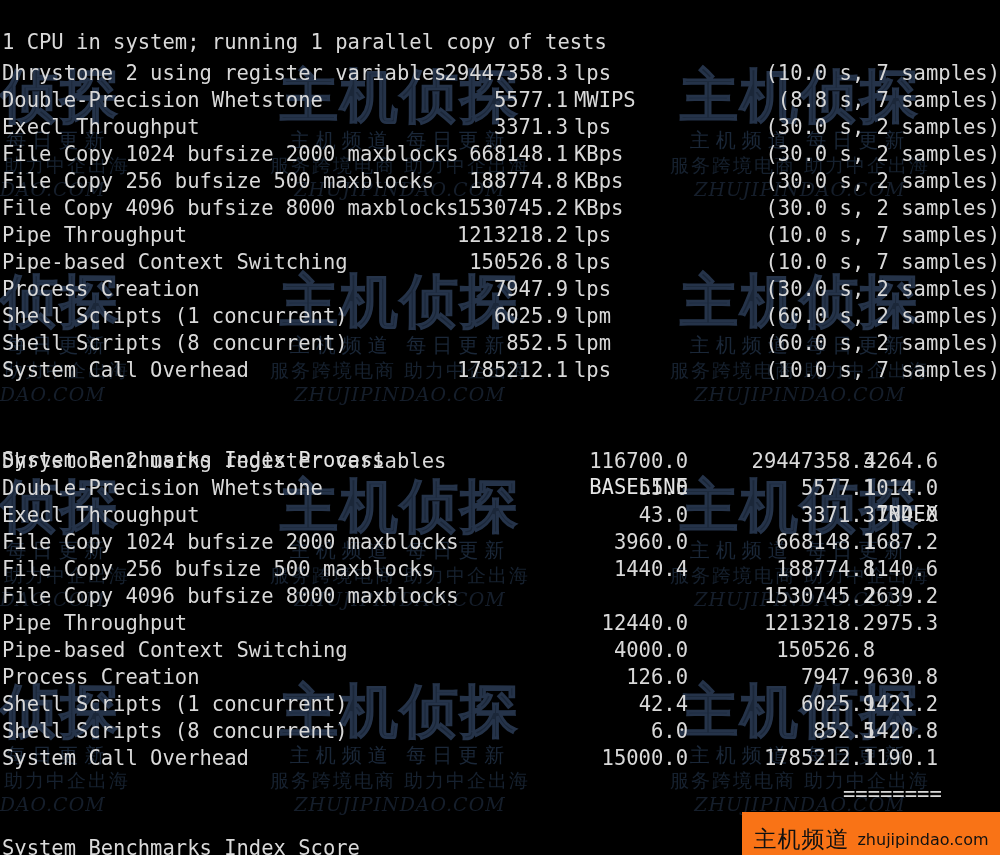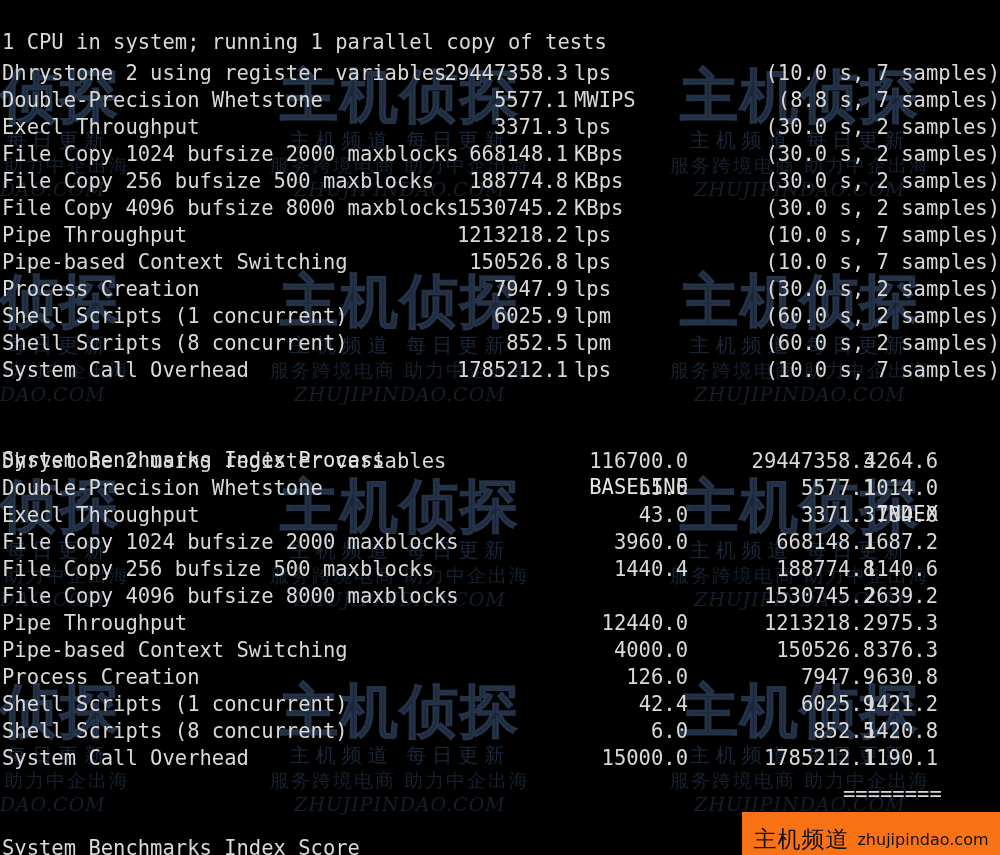--- a/index.html
+++ b/index.html
@@ -254,21 +254,21 @@
     </div>
 
     <div id="index-block">
         <div class="line" style="top: 448px;"><span class="lbl">Dhrystone 2 using register variables</span><span class="num col-baseline">116700.0</span><span class="num col-result">29447358.3</span><span class="num col-index">4264.6</span></div>
         <div class="line" style="top: 475px;"><span class="lbl">Double-Precision Whetstone</span><span class="num col-baseline">55.0</span><span class="num col-result">5577.1</span><span class="num col-index">1014.0</span></div>
         <div class="line" style="top: 502px;"><span class="lbl">Execl Throughput</span><span class="num col-baseline">43.0</span><span class="num col-result">3371.3</span><span class="num col-index">784.0</span></div>
         <div class="line" style="top: 529px;"><span class="lbl">File Copy 1024 bufsize 2000 maxblocks</span><span class="num col-baseline">3960.0</span><span class="num col-result">668148.1</span><span class="num col-index">1687.2</span></div>
         <div class="line" style="top: 556px;"><span class="lbl">File Copy 256 bufsize 500 maxblocks</span><span class="num col-baseline">1440.4</span><span class="num col-result">188774.8</span><span class="num col-index">1140.6</span></div>
         <div class="line" style="top: 583px;"><span class="lbl">File Copy 4096 bufsize 8000 maxblocks</span><span class="num col-result">1530745.2</span><span class="num col-index">2639.2</span></div>
         <div class="line" style="top: 610px;"><span class="lbl">Pipe Throughput</span><span class="num col-baseline">12440.0</span><span class="num col-result">1213218.2</span><span class="num col-index">975.3</span></div>
-        <div class="line" style="top: 637px;"><span class="lbl">Pipe-based Context Switching</span><span class="num col-baseline">4000.0</span><span class="num col-result">150526.8</span><span class="num col-index">376.3</span></div>
+        <div class="line" style="top: 637px;"><span class="lbl">Pipe-based Context Switching</span><span class="num col-baseline">4000.0</span><span class="num col-result">150526.8</span></div>
         <div class="line" style="top: 664px;"><span class="lbl">Process Creation</span><span class="num col-baseline">126.0</span><span class="num col-result">7947.9</span><span class="num col-index">630.8</span></div>
         <div class="line" style="top: 691px;"><span class="lbl">Shell Scripts (1 concurrent)</span><span class="num col-baseline">42.4</span><span class="num col-result">6025.9</span><span class="num col-index">1421.2</span></div>
         <div class="line" style="top: 718px;"><span class="lbl">Shell Scripts (8 concurrent)</span><span class="num col-baseline">6.0</span><span class="num col-result">852.5</span><span class="num col-index">1420.8</span></div>
         <div class="line" style="top: 745px;"><span class="lbl">System Call Overhead</span><span class="num col-baseline">15000.0</span><span class="num col-result">1785212.1</span><span class="num col-index">1190.1</span></div>
       </div>
 
     <div class="eq-line" style="top:781px; left:843px;">========</div>
 
     <div class="line" style="top:808px;">
       <span class="lbl">System Benchmarks Index Score</span>

